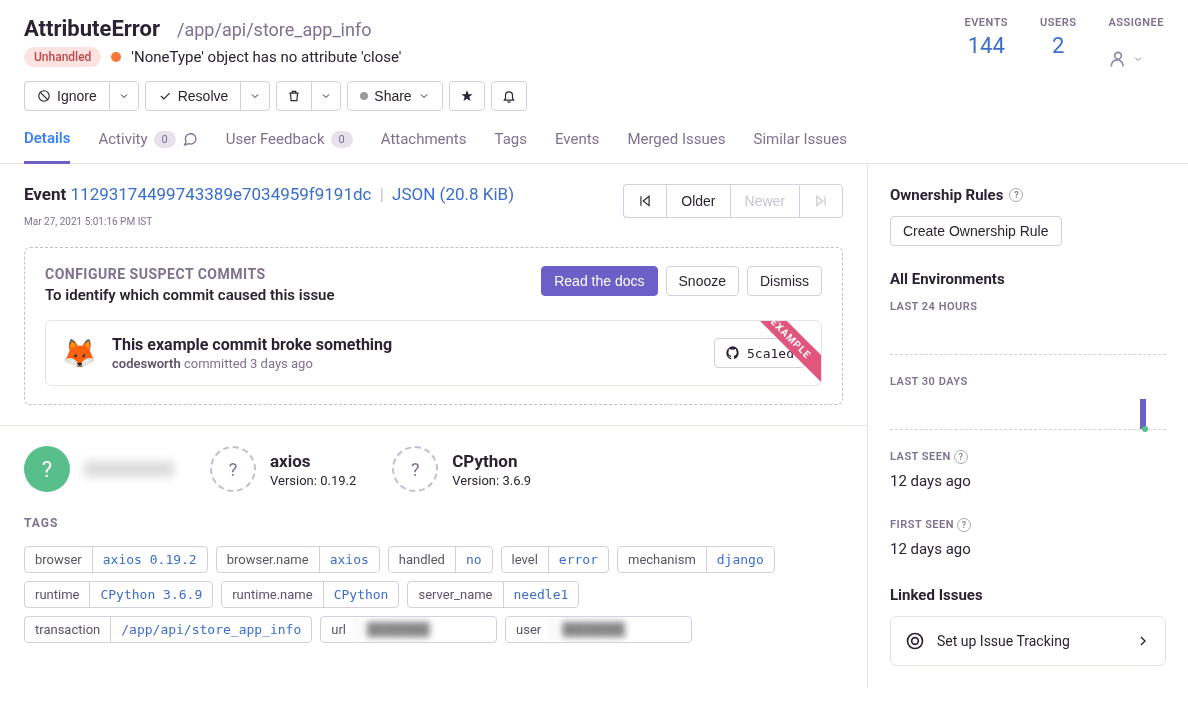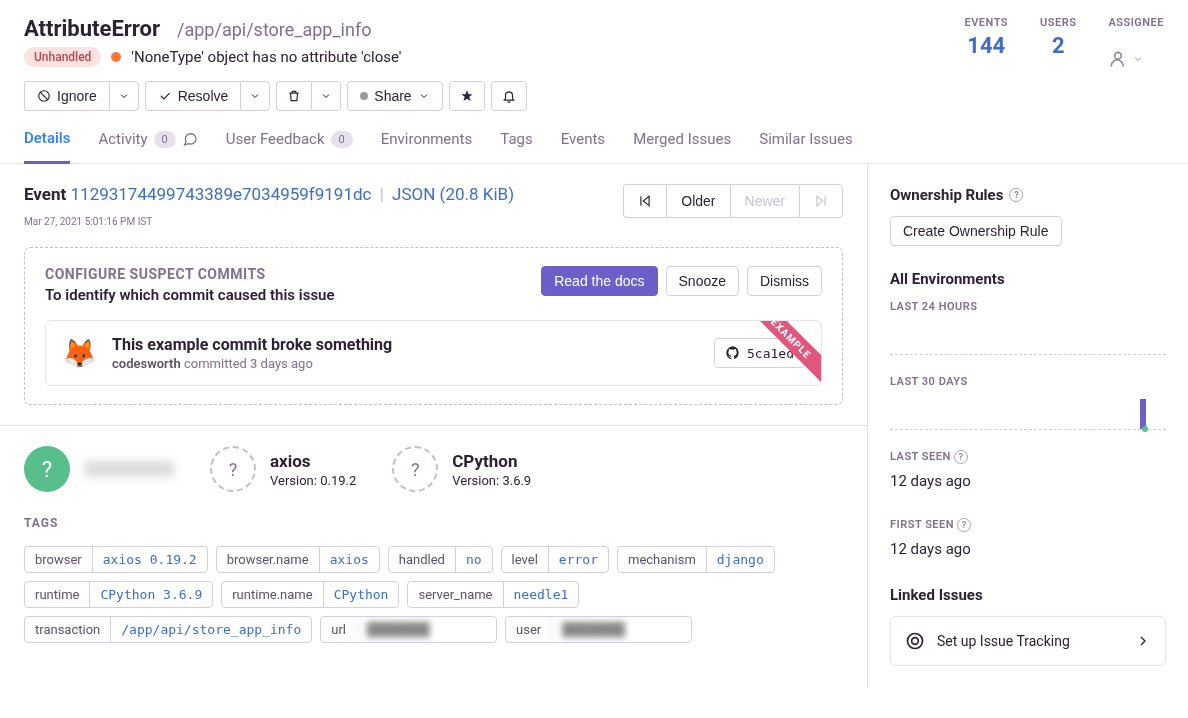--- a/index.html
+++ b/index.html
@@ -10,21 +10,21 @@
 .title-row { display: flex; align-items: baseline; gap: 17px; margin-bottom: 6px; }
 .title-main { font-size: 22px; font-weight: 700; color: #2b2233; }
 .title-path { font-size: 18px; color: #80708f; font-weight: 400; }
 .subtitle-row { display: flex; align-items: center; gap: 10px; }
 .pill-unhandled { background: #fde2e2; color: #b94a48; font-size: 12px; padding: 3px 10px; border-radius: 12px; font-weight: 500; }
 .dot-orange { width: 10px; height: 10px; background: #ff7738; border-radius: 50%; display: inline-block; }
 .error-msg { color: #2b2233; font-size: 15px; }
 .header-right { display: flex; gap: 32px; align-items: flex-start; }
 .stat { text-align: center; }
 .stat-label { font-size: 11px; color: #80708f; text-transform: uppercase; letter-spacing: .5px; margin-bottom: 4px; font-weight: 600; }
-.stat-value { font-size: 22px; color: #3b6ecc; font-weight: 700; }
+.stat-value { font-size: 22px; color: #3b6ecc; font-weight: 400; }
 .project-row { display: flex; align-items: center; gap: 6px; color: #2b2233; font-size: 15px; letter-spacing: 1px; margin-top: 20px; }
 .dj-icon { width: 22px; height: 22px; background: #0c4b33; color: #fff; display: flex; align-items: center; justify-content: center; border-radius: 4px; font-size: 11px; font-weight: 700; }
 .assignee-dd { display: flex; align-items: center; gap: 4px; color: #80708f; margin-top: 20px; cursor: pointer; }
 .actions-row { padding: 12px 24px 0 24px; display: flex; gap: 6px; }
 .btn { border: 1px solid #d4cede; background: #fff; padding: 6px 12px; border-radius: 4px; font-size: 14px; display: inline-flex; align-items: center; gap: 6px; cursor: pointer; color: #2b2233; }
 .btn-group { display: inline-flex; }
 .btn-group .btn:first-child { border-radius: 4px 0 0 4px; border-right: none; }
 .btn-group .btn:last-child { border-radius: 0 4px 4px 0; padding: 6px 8px; }
 .btn-icon { padding: 6px 10px; }
 .status-dot { width: 8px; height: 8px; background: #9b9b9b; border-radius: 50%; }
@@ -197,21 +197,21 @@
       <span class="tab-badge">0</span>
       <svg width="16" height="16" viewBox="0 0 24 24" fill="none" stroke="#80708f" stroke-width="2">
           <path d="M21 12a8 8 0 0 1-11 7l-6 2 2-5a8 8 0 1 1 15-4z"></path>
         </svg>
     </div>
     <div class="tab">
       <span>User Feedback</span>
       <span class="tab-badge">0</span>
     </div>
     <div class="tab">
-        <span>Environments</span>
+        <span>Attachments</span>
       </div>
     <div class="tab">
         <span>Tags</span>
       </div>
     <div class="tab">
         <span>Events</span>
       </div>
     <div class="tab">
         <span>Merged Issues</span>
       </div>

